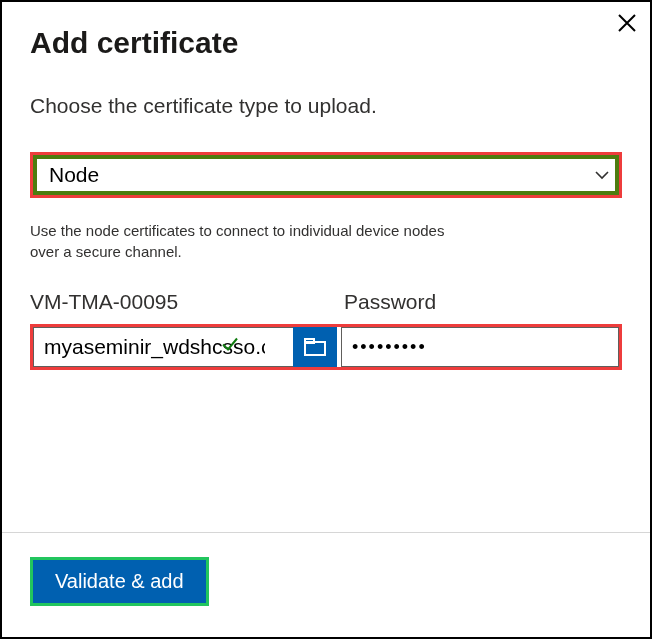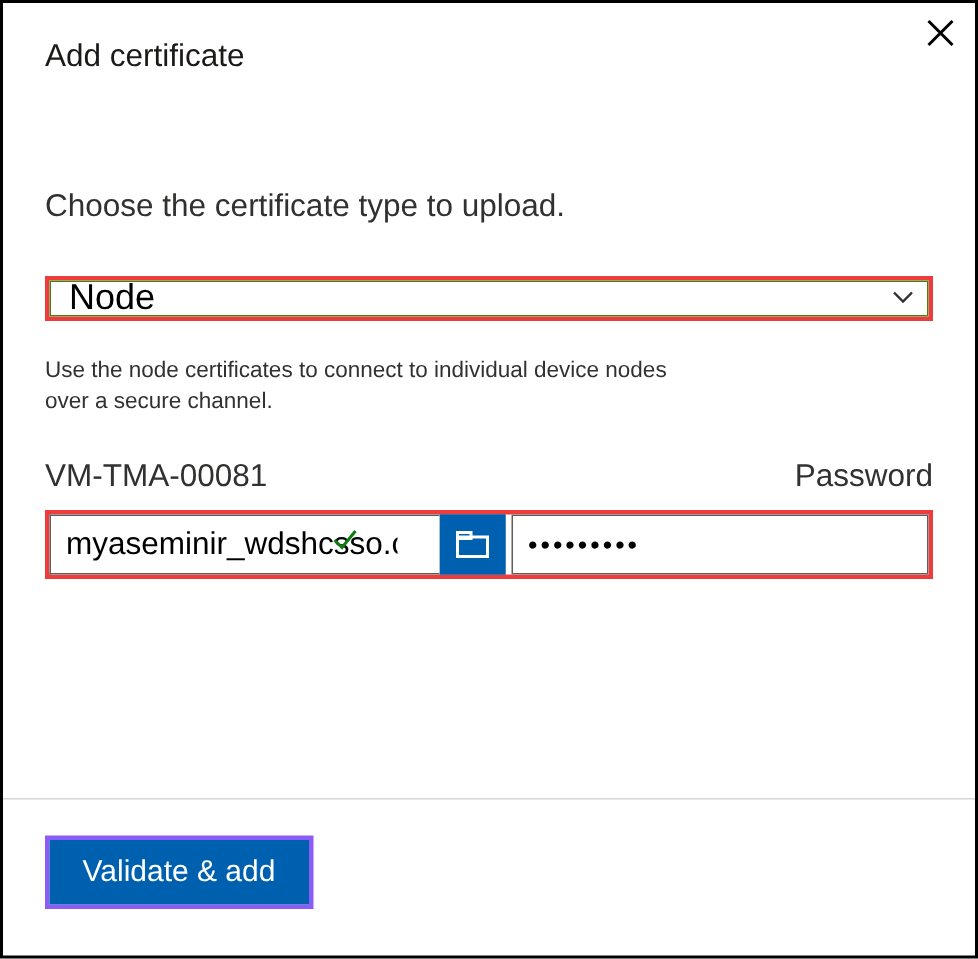--- a/index.html
+++ b/index.html
@@ -23,23 +23,23 @@
     line-height: 1;
     padding: 4px;
     color: #000;
   }
   .panel {
     padding: 18px 28px 0 28px;
     height: 530px;
     overflow: hidden;
   }
   .title {
-    font-size: 21px;
-    font-weight: 400;
-    margin: 6px 0 76px 0;
+    font-size: 30px;
+    font-weight: 700;
+    margin: 6px 0 34px 0;
     color: #1b1a19;
   }
   .intro {
     font-size: 21px;
     margin: 0 0 34px 0;
     color: #323130;
   }
   .field-label {
     font-size: 21px;
     margin-bottom: 6px;
@@ -49,24 +49,24 @@
   .hi-row {
     border: 3px solid #ee3c3c;
     display: flex;
   }
   .select-wrap {
     position: relative;
     flex: 1;
   }
   .select-box {
     width: 100%;
-    height: 24px;
-    border: 1px solid #4d7c0f;
+    height: 40px;
+    border: 4px solid #4d7c0f;
     background: #ffffff;
-    font-size: 24px;
+    font-size: 21px;
     padding: 4px 34px 4px 12px;
     appearance: none;
     -webkit-appearance: none;
     cursor: pointer;
     outline: none;
   }
   .chevron {
     position: absolute;
     right: 10px;
     top: 50%;
@@ -77,21 +77,21 @@
     font-size: 15px;
     margin: 22px 0 28px 0;
     line-height: 1.4;
     max-width: 430px;
   }
   .two-col {
     display: flex;
     gap: 0;
   }
   .col-left { width: 310px; }
-  .col-right { flex: 1; margin-left: 4px; text-align: right; }
+  .col-right { flex: 1; margin-left: 4px; }
   .file-input {
     flex: 1;
     height: 40px;
     border: 1px solid #605e5c;
     border-right: none;
     font-size: 21px;
     padding: 4px 28px 4px 10px;
     outline: none;
     width: 100%;
     min-width: 0;
@@ -137,21 +137,21 @@
   .primary-btn {
     background: #0060b0;
     color: #ffffff;
     font-size: 20px;
     padding: 10px 22px;
     border: none;
     cursor: pointer;
   }
   .btn-hi {
     display: inline-block;
-    border: 3px solid #8b5cf6;
+    border: 3px solid #22c55e;
   }
   .row-group { margin-top:4px; }
 </style>
 </head>
 <body>
 
 <div class="close-btn">
   <svg width="18" height="18" viewBox="0 0 18 18">
       <path d="M1 1 L17 17 M17 1 L1 17" stroke="#000" stroke-width="2" fill="none"></path>
     </svg>
@@ -170,21 +170,21 @@
             <path d="M1 2 L7 8 L13 2" stroke="#323130" stroke-width="1.6" fill="none"></path>
           </svg>
       </span>
     </div>
   </div>
 
   <p class="desc">Use the node certificates to connect to individual device nodes over a secure channel.</p>
 
   <div class="two-col">
     <div class="col-left">
-      <label class="field-label">VM-TMA-00081</label>
+      <label class="field-label">VM-TMA-00095</label>
     </div>
     <div class="col-right">
       <label class="field-label">Password</label>
     </div>
   </div>
 
   <div class="hi-row row-group">
     <div style="width:304px; display:flex;">
       <div class="file-wrap-rel">
         <input class="file-input" type="text" value="myaseminir_wdshcsso.com.pfx" style="">

